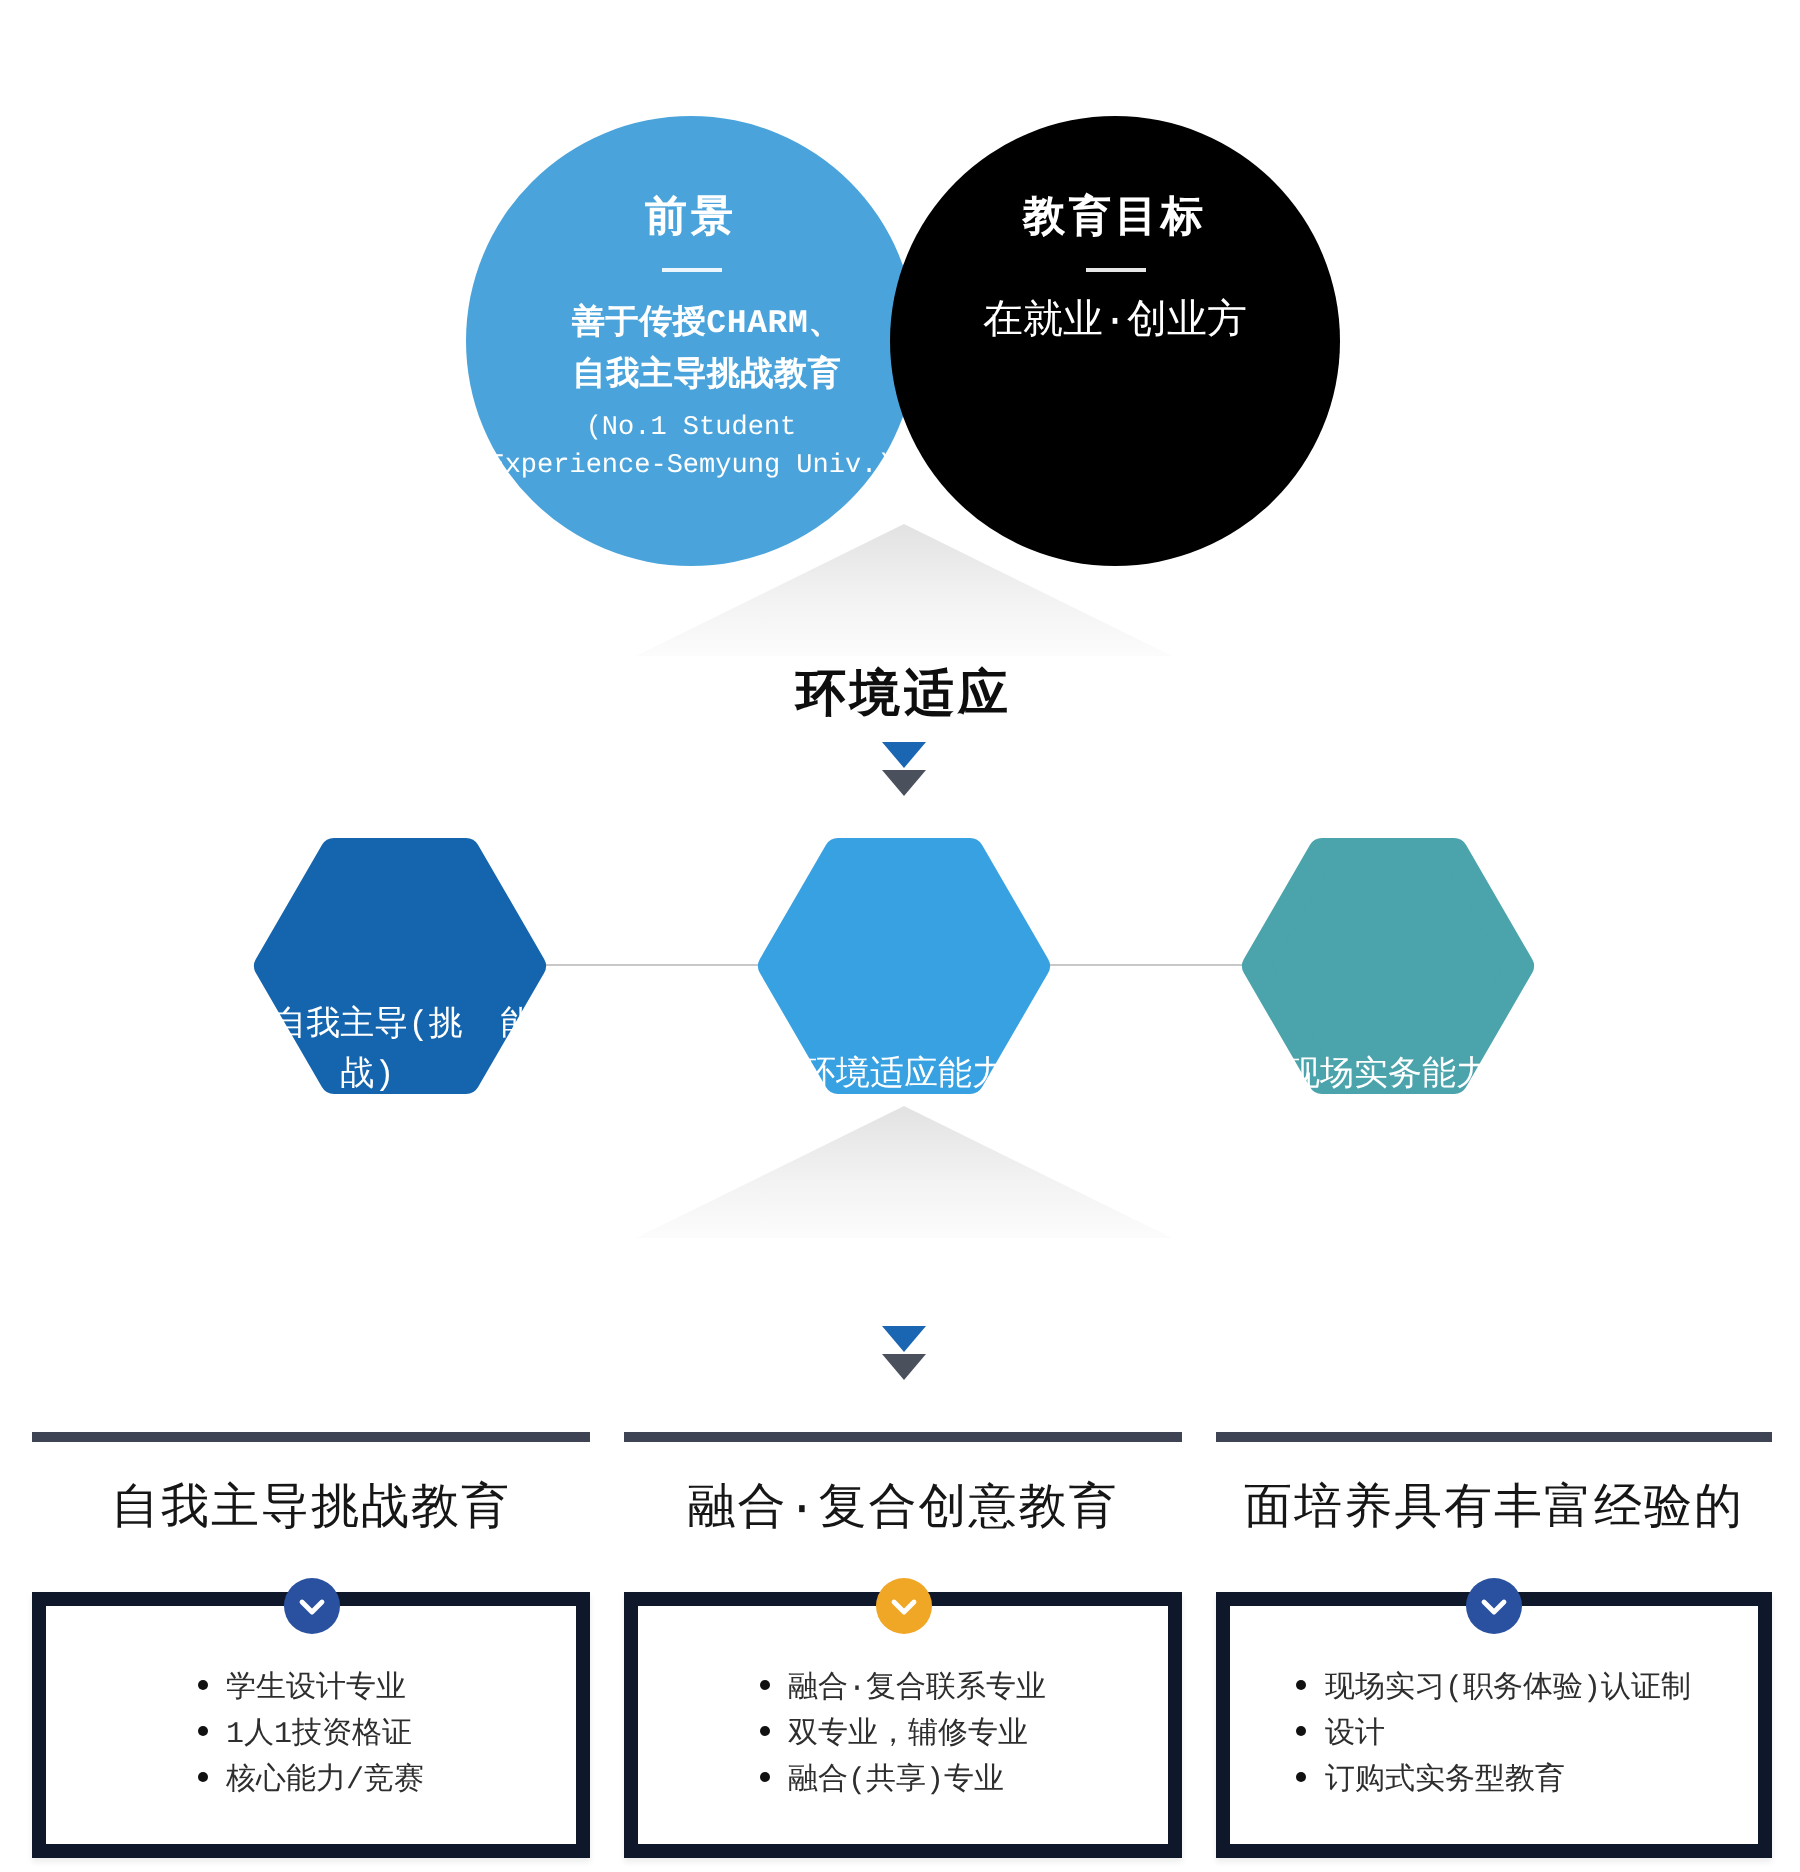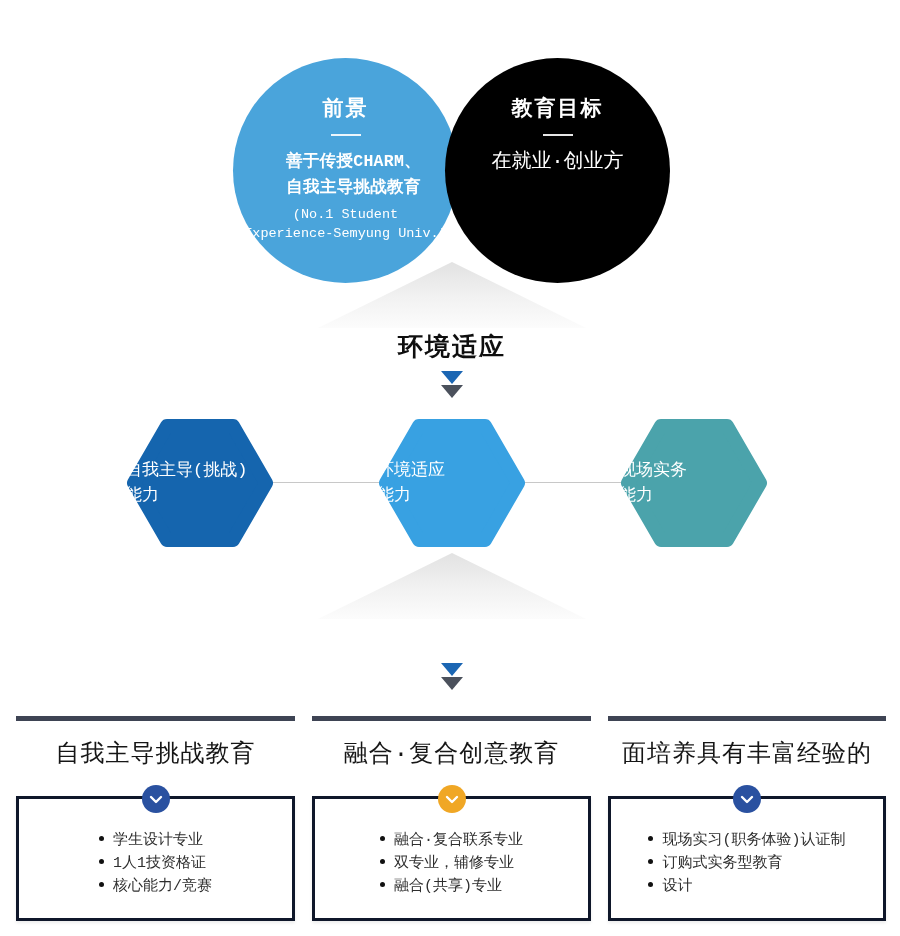--- a/index.html
+++ b/index.html
@@ -37,34 +37,34 @@
   .darr-gray { border-top:13px solid #4B515C; }
   .a1b { left:441px; top:371px; } .a1g { left:441px; top:385px; }
   .a2b { left:441px; top:663px; } .a2g { left:441px; top:677px; }
 
   
   .hex-line { position:absolute; left:200px; top:482px; width:494px; height:1px;
               background:#c8c8c8; }
   .hex { position:absolute; top:415px; width:150px; height:136px; }
   .hex-1 { left:125px; } .hex-2 { left:377px; } .hex-3 { left:619px; }
   .hex svg { position:absolute; left:0; top:0; }
-  .hex-text { position:absolute; inset:0; display:flex; flex-direction:column;
-              justify-content:center; align-items:flex-start; color:#fff;
+  .hex-text { position:absolute; inset:0; display:flex; 
+              justify-content:center; align-items:flex-end; color:#fff;
               font-size:17px; line-height:25px; text-align:center; }
 
   
   .column { position:absolute; top:716px; }
   .col-1 { left:16px;  width:279px; }
   .col-2 { left:312px; width:279px; }
   .col-3 { left:608px; width:278px; }
   .col-bar { height:5px; background:#3E4454; }
   .col-title { margin-top:16px; text-align:center; font-size:24px; font-weight:500;
                color:#161616; letter-spacing:1px; }
   .col-box { position:relative; margin-top:27px; height:119px; background:#fff;
-             border:3px solid #0f172a; box-shadow:0 2px 3px rgba(0,0,0,.08); }
+             border:7px solid #0f172a; box-shadow:0 2px 3px rgba(0,0,0,.08); }
   .col-btn { position:absolute; left:50%; top:-14px; transform:translateX(-50%);
              width:28px; height:28px; border-radius:50%; display:flex;
              align-items:center; justify-content:center; cursor:pointer; border:none; padding:0; }
   .btn-blue { background:#2A51A0; }
   .btn-yellow { background:#F0A725; }
   .col-list { margin:30px auto 0; padding:0; list-style:none; display:table; }
   .col-list li { font-size:15px; line-height:23px; color:#2e2e2e; white-space:nowrap; }
   .col-list li::before { content:""; display:inline-block; width:5px; height:5px;
                          border-radius:50%; background:#111; margin-right:9px;
                          vertical-align:3px; }
@@ -169,19 +169,19 @@
     <div class="col-bar"></div>
     <div class="col-title">面培养具有丰富经验的</div>
     <div class="col-box">
       <button class="col-btn btn-blue">
         <svg width="28" height="28" viewBox="0 0 28 28">
           <polyline points="9,12 14,17 19,12" fill="none" stroke="#ffffff" stroke-width="2.4" stroke-linecap="round" stroke-linejoin="round"></polyline>
         </svg>
       </button>
       <ul class="col-list">
         <li>现场实习(职务体验)认证制</li>
+        <li>设计</li>
         <li>订购式实务型教育</li>
-        <li>设计</li>
       </ul>
     </div>
   </div>
 
 </div>
 
 </body></html>

